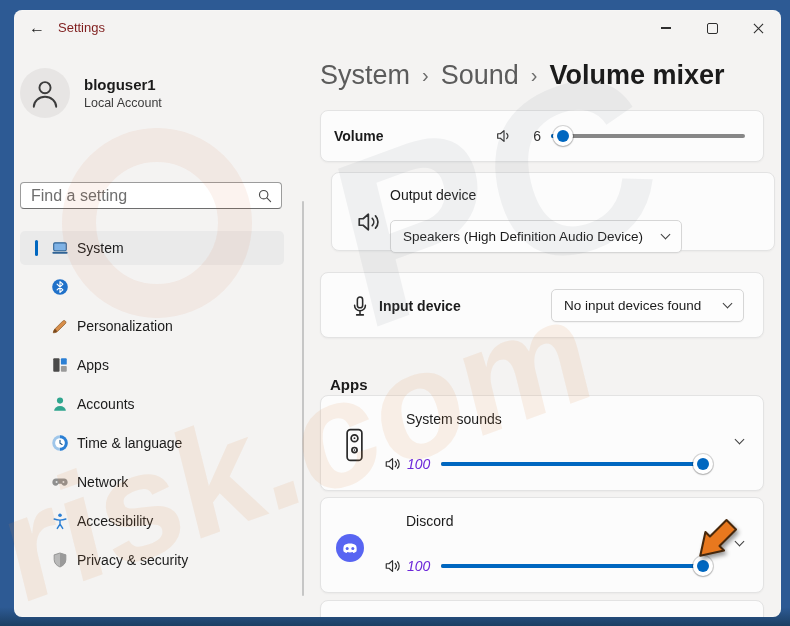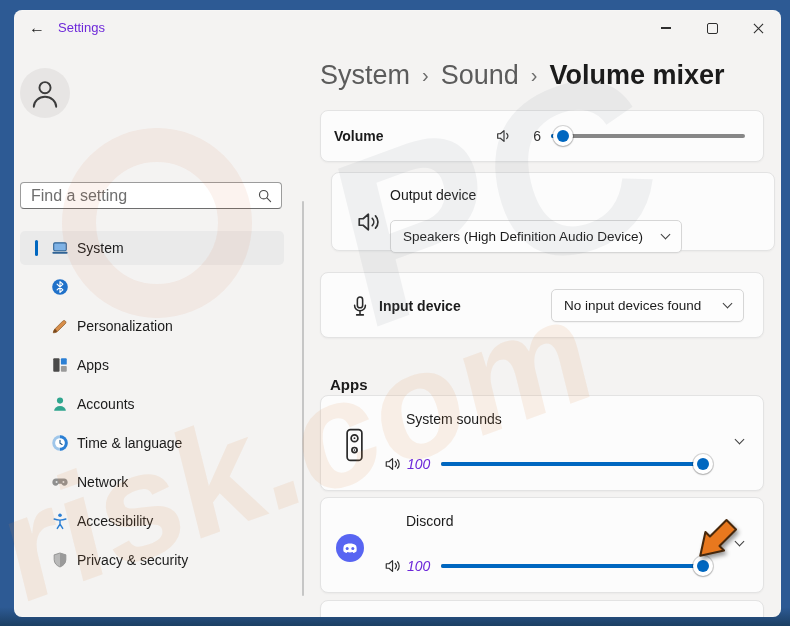--- a/index.html
+++ b/index.html
@@ -14,21 +14,21 @@
     position:relative;overflow:hidden;
     background:linear-gradient(180deg,var(--frame,#2d5a94) 0%,var(--frame,#2d5a94) 97%,var(--frame-bottom,#1c3f63) 100%);
     font-family:"Liberation Sans","DejaVu Sans",sans-serif;color:var(--text-primary,#1b1b1b);
   }
   .window{position:absolute;left:14px;top:10px;right:9px;bottom:9px;background:var(--window-bg,#f4f3f2);
     border-radius:8px;overflow:hidden;box-shadow:0 0 0 1px rgba(255,255,255,.25) inset;}
   
   .titlebar{position:absolute;left:0;top:0;right:0;height:36px;}
   .back-btn{position:absolute;left:8px;top:4px;width:30px;height:28px;border:none;background:transparent;
     font-size:16px;color:#1b1b1b;border-radius:4px;cursor:pointer;font-family:inherit;}
-  .app-title{position:absolute;left:44px;top:10px;font-size:13px;color:#6d28d9;text-align:center;}
+  .app-title{position:absolute;left:44px;top:10px;font-size:13px;color:#7f1d1d;text-align:center;}
   .win-controls{position:absolute;right:0;top:0;height:36px;display:flex;}
   .wc{width:46px;height:36px;display:flex;align-items:center;justify-content:center;background:transparent;border:none;cursor:pointer;}
   .wc-min::before{content:"";width:10px;height:1.4px;background:#2f2f2f;display:block;}
   .wc-max::before{content:"";width:9px;height:9px;border:1.2px solid #2f2f2f;border-radius:2px;display:block;}
   
   .sidebar{position:absolute;left:0;top:36px;width:300px;bottom:0;}
   .user-card{position:absolute;left:6px;top:22px;display:flex;align-items:center;}
   .avatar{width:50px;height:50px;border-radius:50%;background:#e7e5e4;display:flex;align-items:center;justify-content:center;overflow:hidden;}
   .user-meta{margin-left:14px;}
   .user-name{font-size:15px;font-weight:bold;color:#1b1b1b;}
@@ -122,20 +122,24 @@
   </div>
 
   <div class="sidebar">
     <div class="user-card">
       <div class="avatar">
         <svg width="30" height="32" viewBox="0 0 28 30" fill="none" stroke="#3c3c3c" stroke-width="1.8">
           <circle cx="14" cy="10" r="5.2"></circle>
             <path d="M3.5 28a10.5 9.5 0 0 1 21 0" stroke-linecap="round"></path>
         </svg>
       </div>
+      <div class="user-meta">
+        <div class="user-name">bloguser1</div>
+        <div class="user-type">Local Account</div>
+      </div>
     </div>
 
     <div class="search-box">
       <input type="text" placeholder="Find a setting" style="">
       <span class="search-icon">
         <svg width="14" height="14" viewBox="0 0 16 16" fill="none" stroke="#4a4a4a" stroke-width="1.3">
             <circle cx="6.5" cy="6.5" r="4.8"></circle>
             <path d="M10.2 10.2L14.4 14.4" stroke-linecap="round"></path>
           </svg>
       </span>

